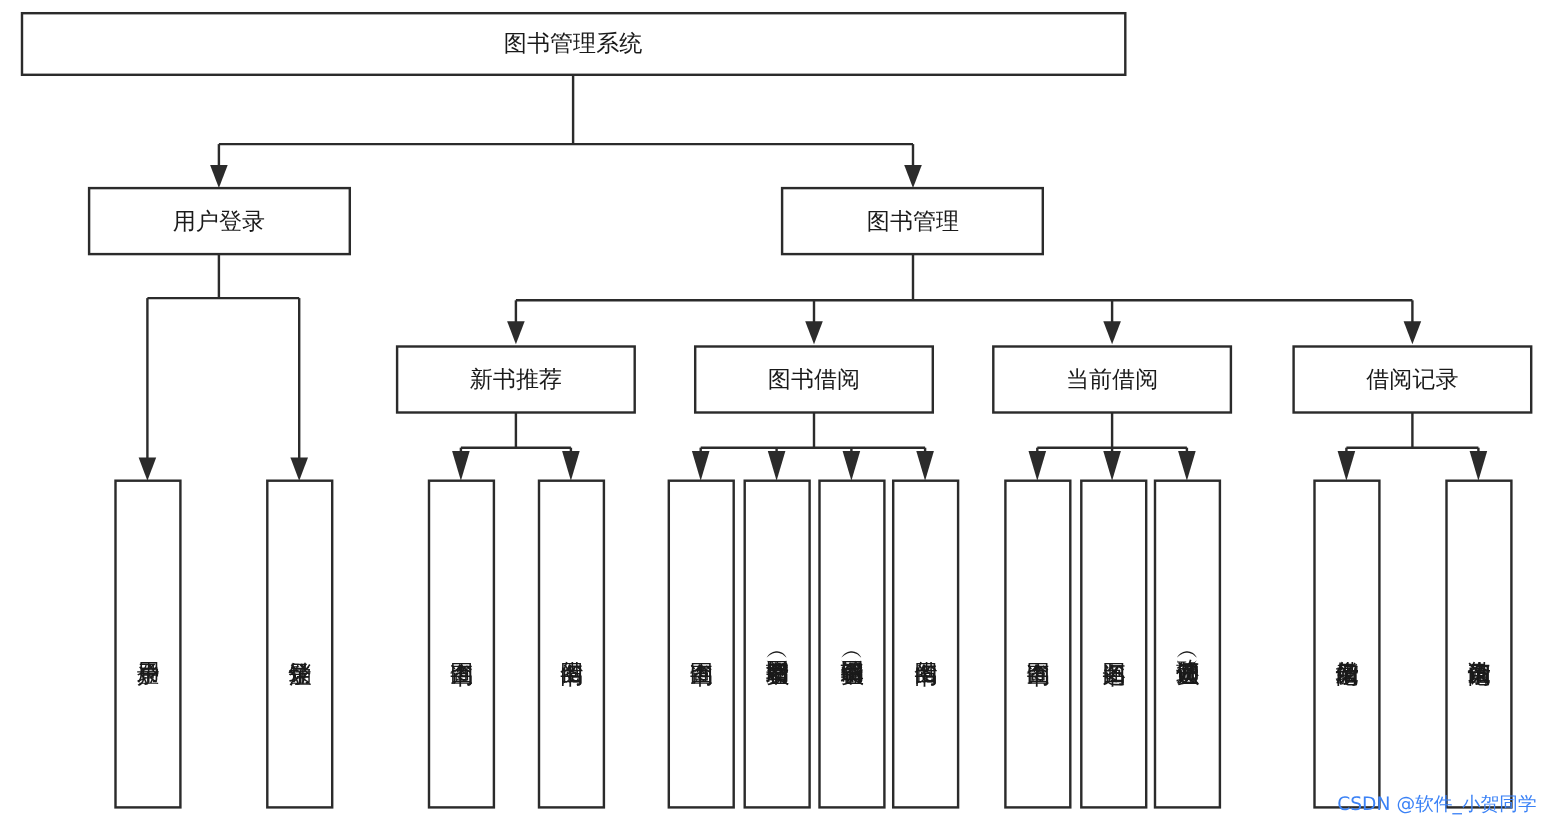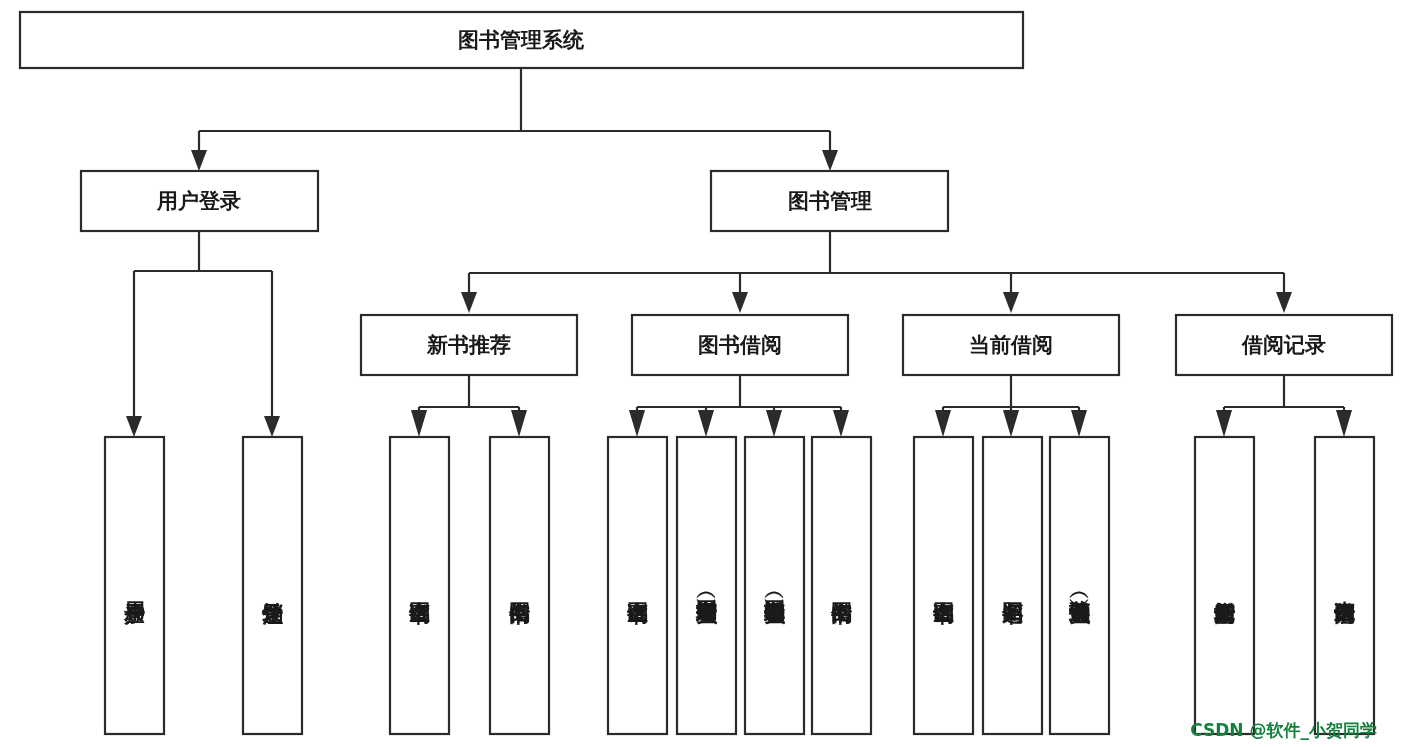--- a/index.html
+++ b/index.html
@@ -11,21 +11,20 @@
     width: 1405px;
     height: 747px;
     font-family: "DejaVu Sans", "Liberation Sans", sans-serif;
     overflow: hidden;
   }
   #diagram-root {
     position: relative;
     width: 1405px;
     height: 747px;
     background: #ffffff;
-    font-weight: bold;
   }
   svg.flow {
     position: absolute;
     left: 0;
     top: 0;
     width: 1405px;
     height: 747px;
     display: block;
   }
   .node-box {
@@ -63,25 +62,25 @@
     text-orientation: upright;
     font-family: "DejaVu Sans", "Liberation Sans", sans-serif;
     font-size: 21px;
     line-height: 1.08;
     color: #1a1a1a;
     letter-spacing: 0.5px;
     white-space: nowrap;
   }
   .watermark {
     position: absolute;
-    right: 28px;
+    right: 8px;
     bottom: 5px;
     font-family: "DejaVu Sans", "Liberation Sans", sans-serif;
     font-size: 17px;
-    color: #15803d;
+    color: #3b82f6;
     white-space: nowrap;
     user-select: none;
   }
 </style>
 </head>
 <body>
 
 <div id="diagram-root">
 
   <svg class="flow" viewBox="0 0 1405 747" xmlns="http://www.w3.org/2000/svg">

